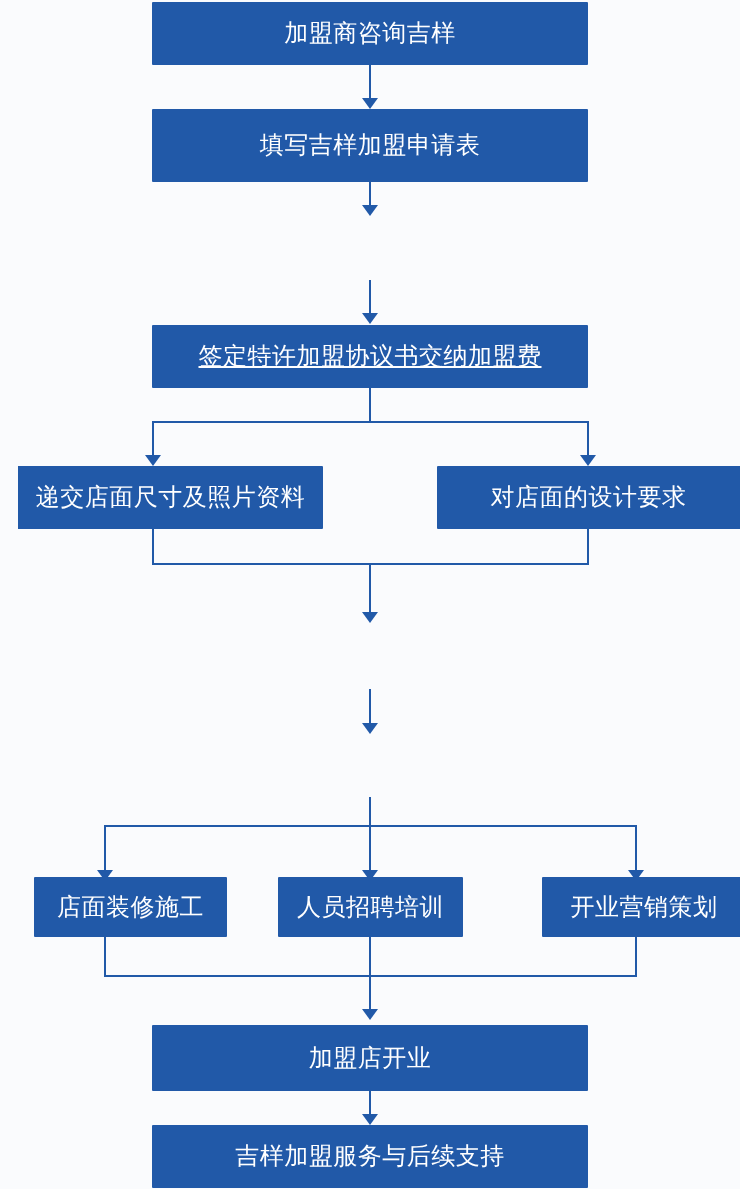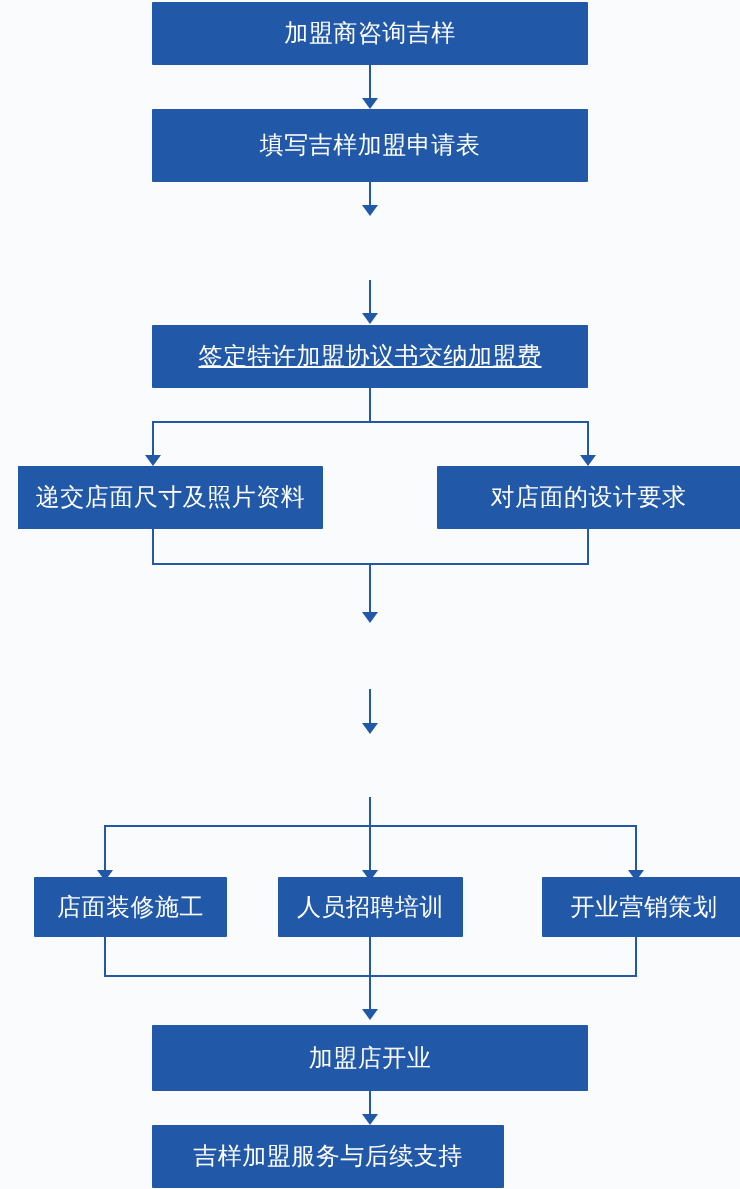--- a/index.html
+++ b/index.html
@@ -114,15 +114,15 @@
   <div class="vline" style="left:635px; top:937px; height:39px;"></div>
   <div class="hline" style="left:104px; top:975px; width:533px;"></div>
   <div class="vline" style="left:369px; top:975px; height:34px;"></div>
   <div class="arrow" style="left:362px; top:1009px;"></div>
 
   <div class="node" style="left:152px; top:1017px; width:436px; height:66px;margin-top:8px;">加盟店开业</div>
 
   <div class="vline" style="left:369px; top:1080px; height:34px;"></div>
   <div class="arrow" style="left:362px; top:1114px;"></div>
 
-  <div class="node" style="left:152px; top:1125px; width:352px; height:63px;">吉样加盟服务与后续支持</div>
+  <div class="node" style="left:152px; top:1125px; width:436px; height:63px;">吉样加盟服务与后续支持</div>
 
 </div>
 
 </body></html>

